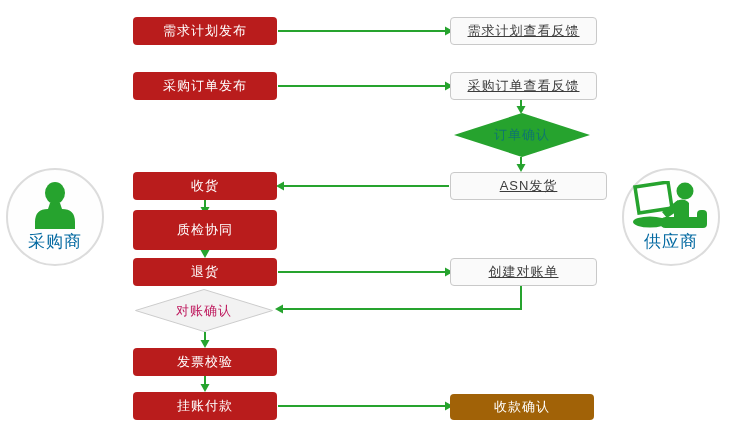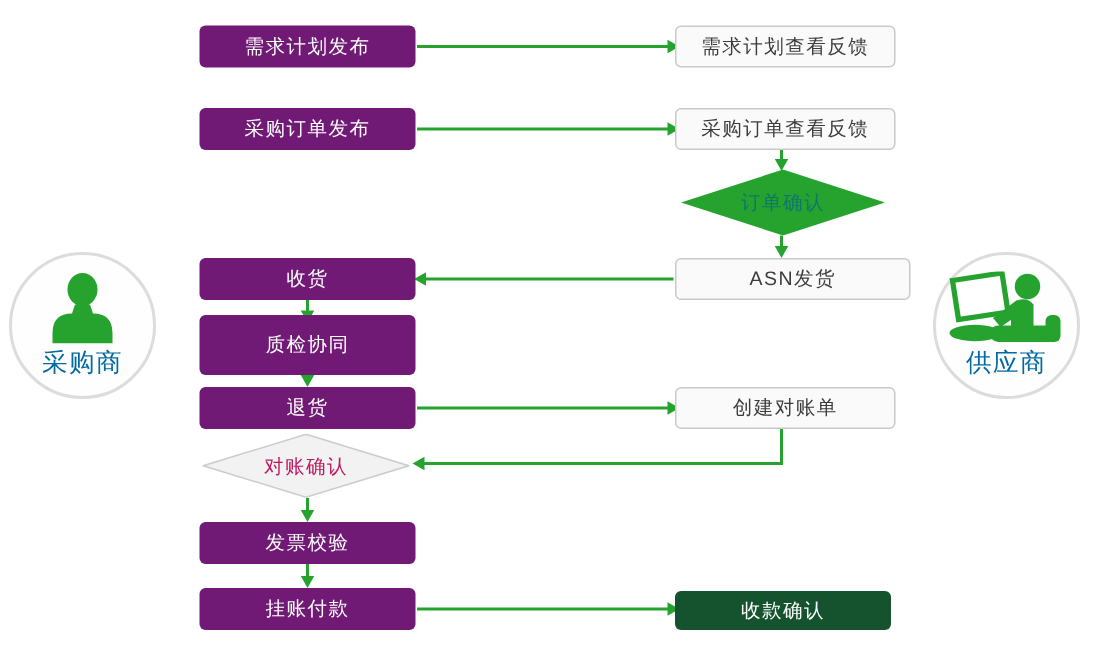--- a/index.html
+++ b/index.html
@@ -5,23 +5,23 @@
   html,body{margin:0;padding:0;background:#fff;}
   .canvas{
     position:relative;width:731px;height:436px;background:#ffffff;
     font-family:"Liberation Sans","DejaVu Sans",sans-serif;overflow:hidden;
   }
   .connectors{position:absolute;left:0;top:0;z-index:1;}
   .node{
     position:absolute;z-index:2;display:flex;align-items:center;justify-content:center;
     font-size:13px;box-sizing:border-box;letter-spacing:1px;
   }
-  .green-box{background:#701a75;color:#ffffff;border-radius:4px;}
-  .light-box{background:#fafafa;border:1px solid #c9c9c9;color:#3c3c3c;border-radius:4px;}
-  .red-box{background:#14532d;color:#ffffff;border-radius:4px;}
+  .green-box{background:#b91c1c;color:#ffffff;border-radius:4px;}
+  .light-box{background:#fafafa;border:1px solid #c9c9c9;color:#3c3c3c;border-radius:4px;text-decoration:underline;}
+  .red-box{background:#a16207;color:#ffffff;border-radius:4px;}
   .diamond{position:absolute;z-index:2;}
   .diamond svg{position:absolute;left:0;top:0;}
   .diamond .diamond-label{
     position:absolute;left:0;top:0;right:0;bottom:0;
     display:flex;align-items:center;justify-content:center;font-size:13px;letter-spacing:1px;
   }
   .diamond-green .diamond-label{color:#0f766e;}
   .diamond-light .diamond-label{color:#be185d;}
   .actor{
     position:absolute;z-index:2;width:98px;height:98px;border-radius:50%;

